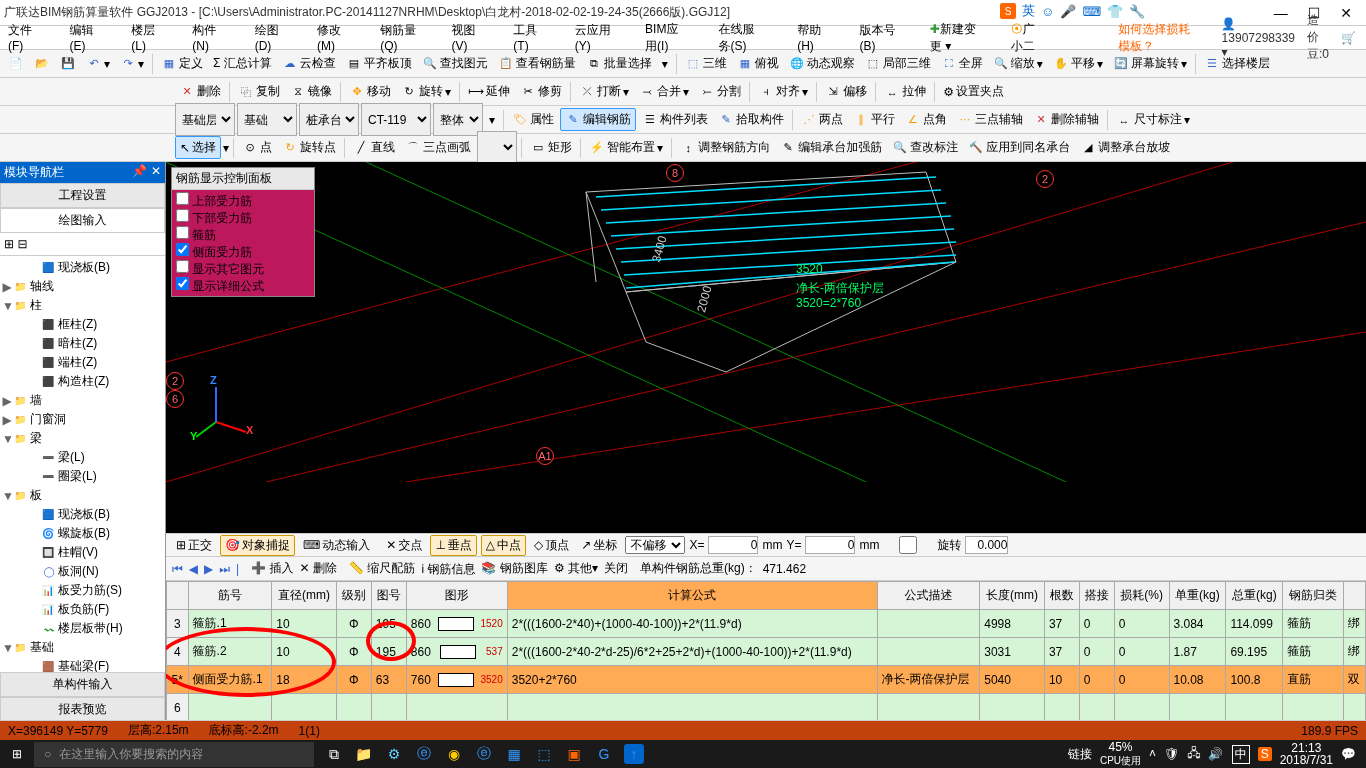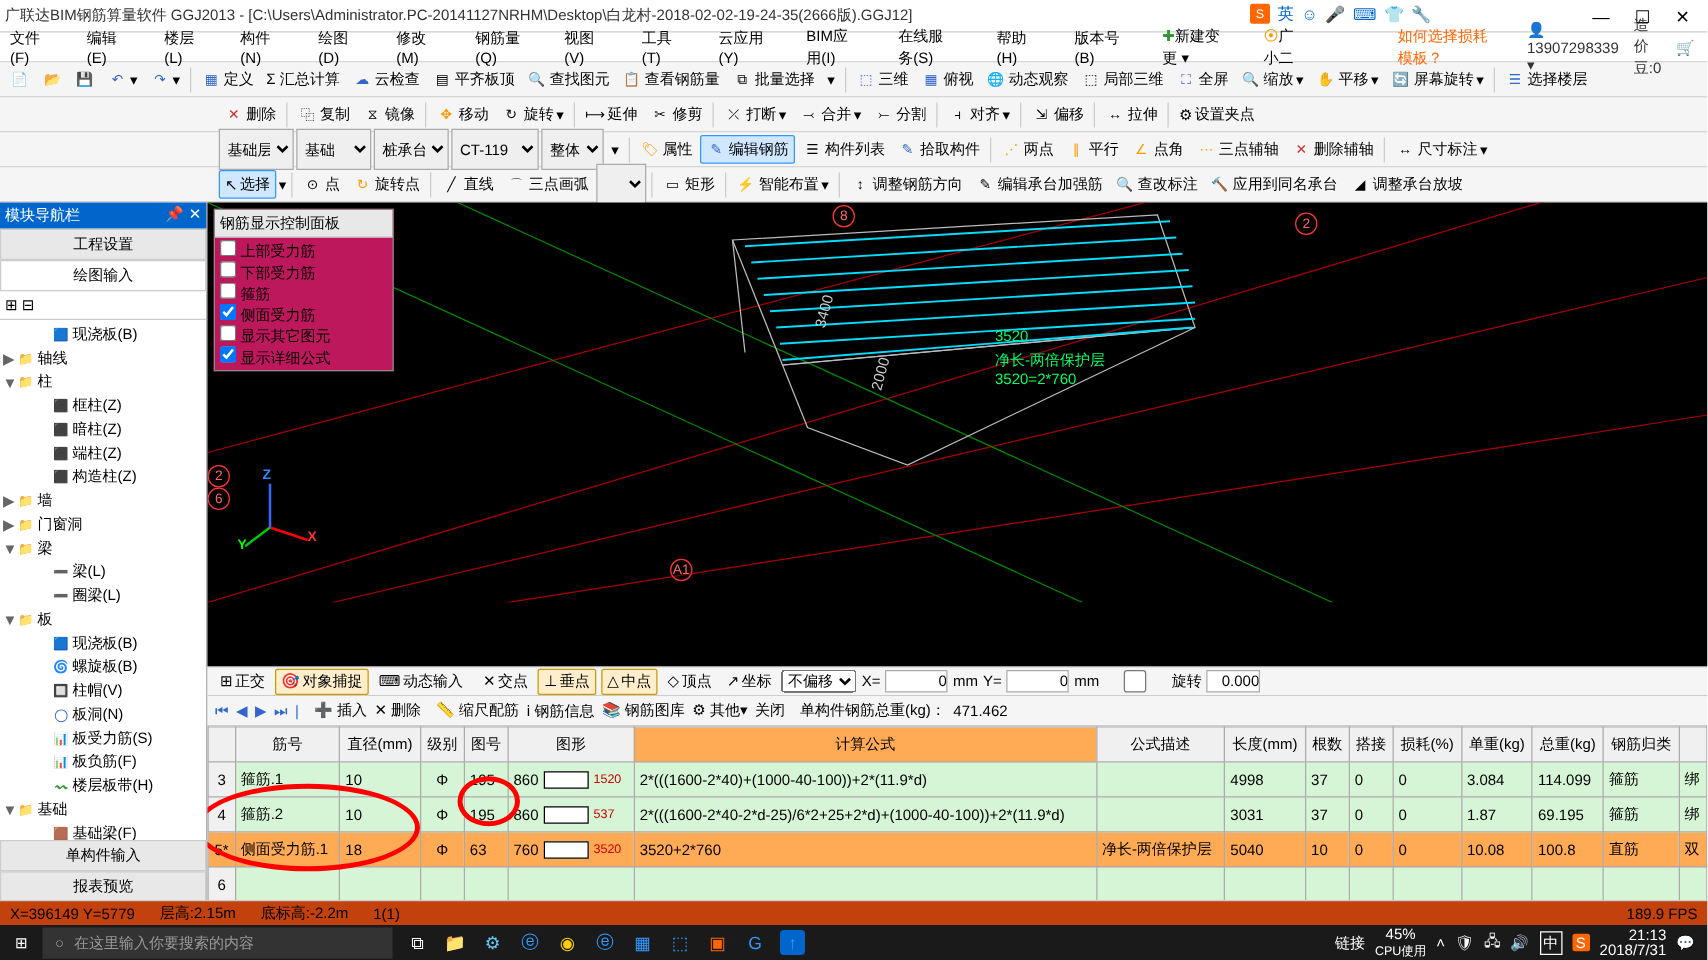--- a/index.html
+++ b/index.html
@@ -70,39 +70,39 @@
 .record-bar .rb-btn { cursor: pointer; color: #3366cc; }
 
 
 .data-table { width: 100%; border-collapse: collapse; font-size: 12px; }
 .data-table th, .data-table td { border: 1px solid #aaa; padding: 2px 4px; text-align: left; height: 28px; }
 .data-table th { background: #f0f0f0; text-align: center; font-weight: normal; }
 .data-table th.formula-col { background: #ffaa55; }
 .data-table td { background: #d6f5d6; }
 .data-table tr.highlight td { background: #ffaa55; }
 .data-table td.rownum { background: #f0f0f0; text-align: center; }
-.shape-cell { display: flex; align-items: center; gap: 4px; justify-content: flex-start; }
+.shape-cell { display: flex; align-items: center; gap: 4px; justify-content: space-between; }
 .shape-box { border: 1px solid #000; width: 36px; height: 14px; position: relative; background:#fff; }
 .shape-red { color: #cc0000; font-size: 10px; }
 
 
 .red-circle { position: absolute; border: 4px solid #ff0000; border-radius: 50%; pointer-events: none; }
 
 
 .status-bar { position: absolute; bottom: 28px; left: 0; right: 0; height: 20px; background: #c2410c; border-top: 1px solid #ccc; display: flex; align-items: center; padding: 0 8px; font-size: 12px; gap: 20px; }
 .status-bar .right { margin-left: auto; }
 
 
 .taskbar { position: absolute; bottom: 0; left: 0; right: 0; height: 28px; background: #1a1a1a; display: flex; align-items: center; color: #fff; font-size: 12px; }
 .taskbar .start { width: 34px; height: 28px; display: flex; align-items: center; justify-content: center; }
 .taskbar .search { background: #333; color: #999; padding: 4px 10px; width: 280px; display: flex; align-items: center; gap: 8px; }
 .taskbar .tb-icons { display: flex; gap: 10px; padding: 0 10px; }
 .taskbar .tb-icons .ti { width: 20px; height: 20px; display: flex; align-items: center; justify-content: center; font-size: 14px; }
 .taskbar .tray { margin-left: auto; display: flex; align-items: center; gap: 8px; padding-right: 10px; font-size: 11px; }
-.taskbar .tray .clock { text-align: right; line-height: 12px; }
+.taskbar .tray .clock { text-align: center; line-height: 12px; }
 
 
 .ic-blue { color: #3366cc; }
 .ic-green { color: #339933; }
 .ic-orange { color: #ff9900; }
 .ic-red { color: #cc3333; }
 .ic-purple { color: #9933cc; }
 </style>
 </head>
 <body>

